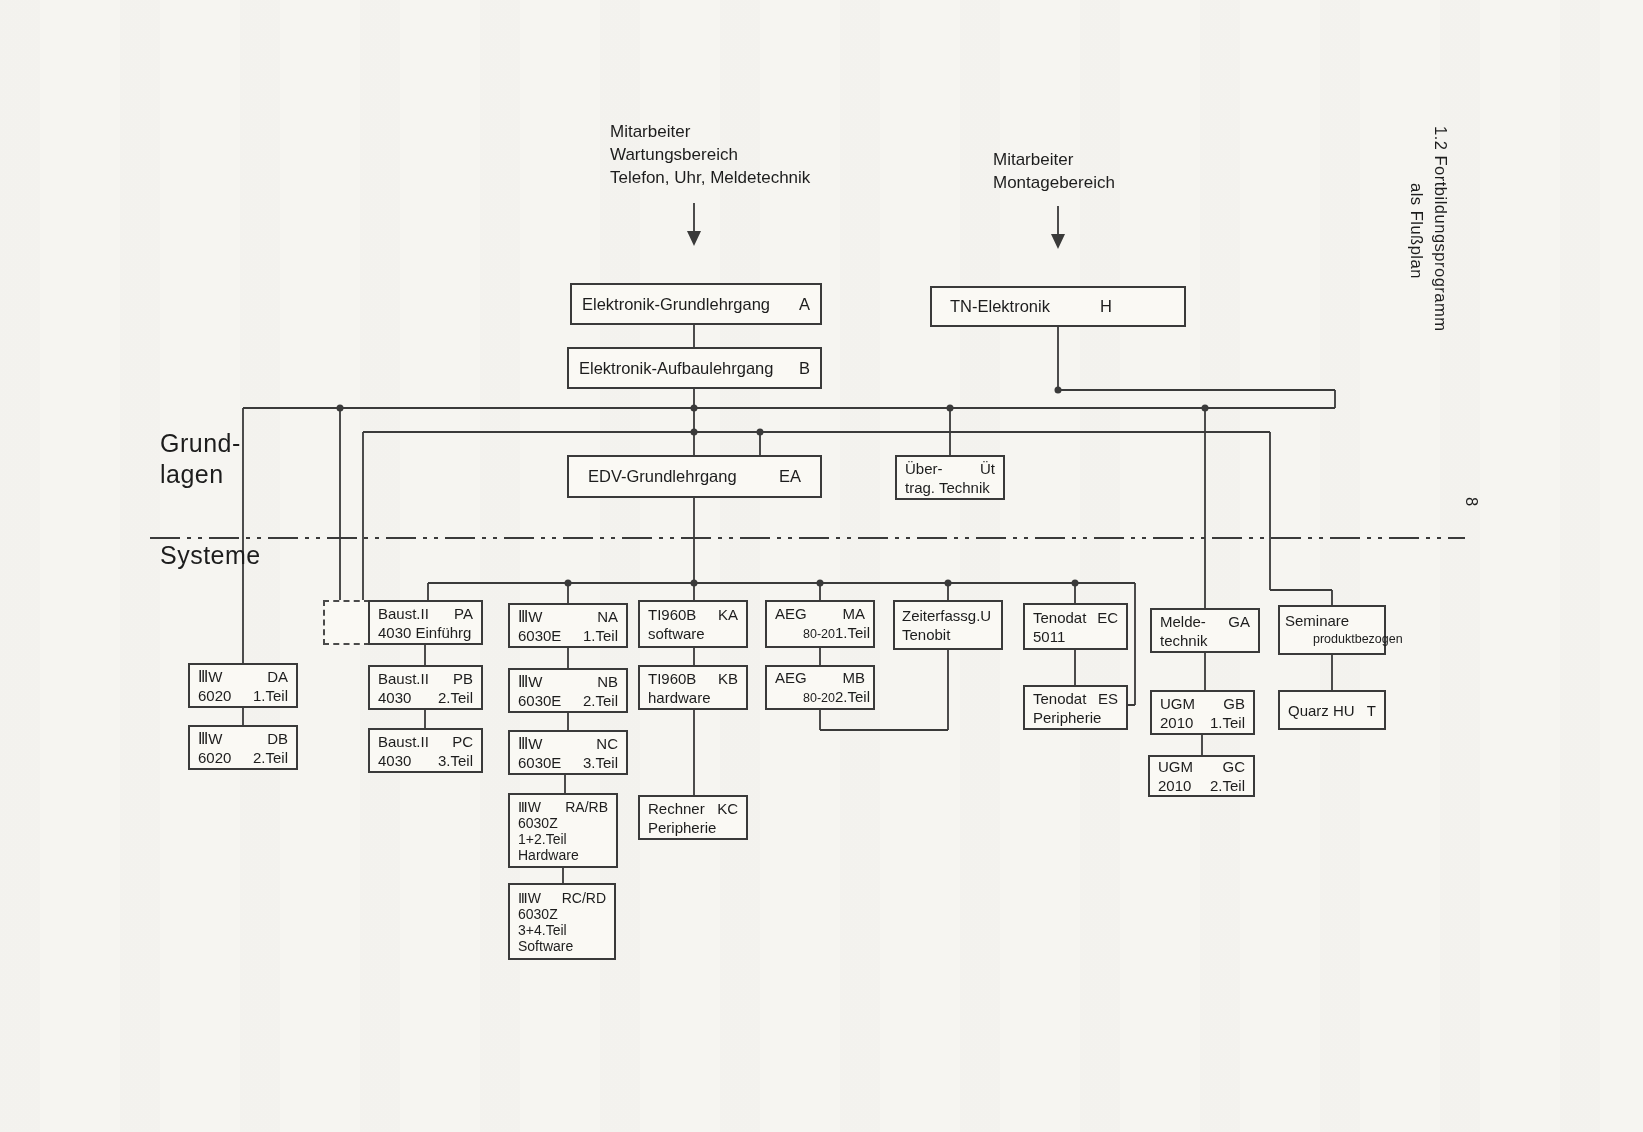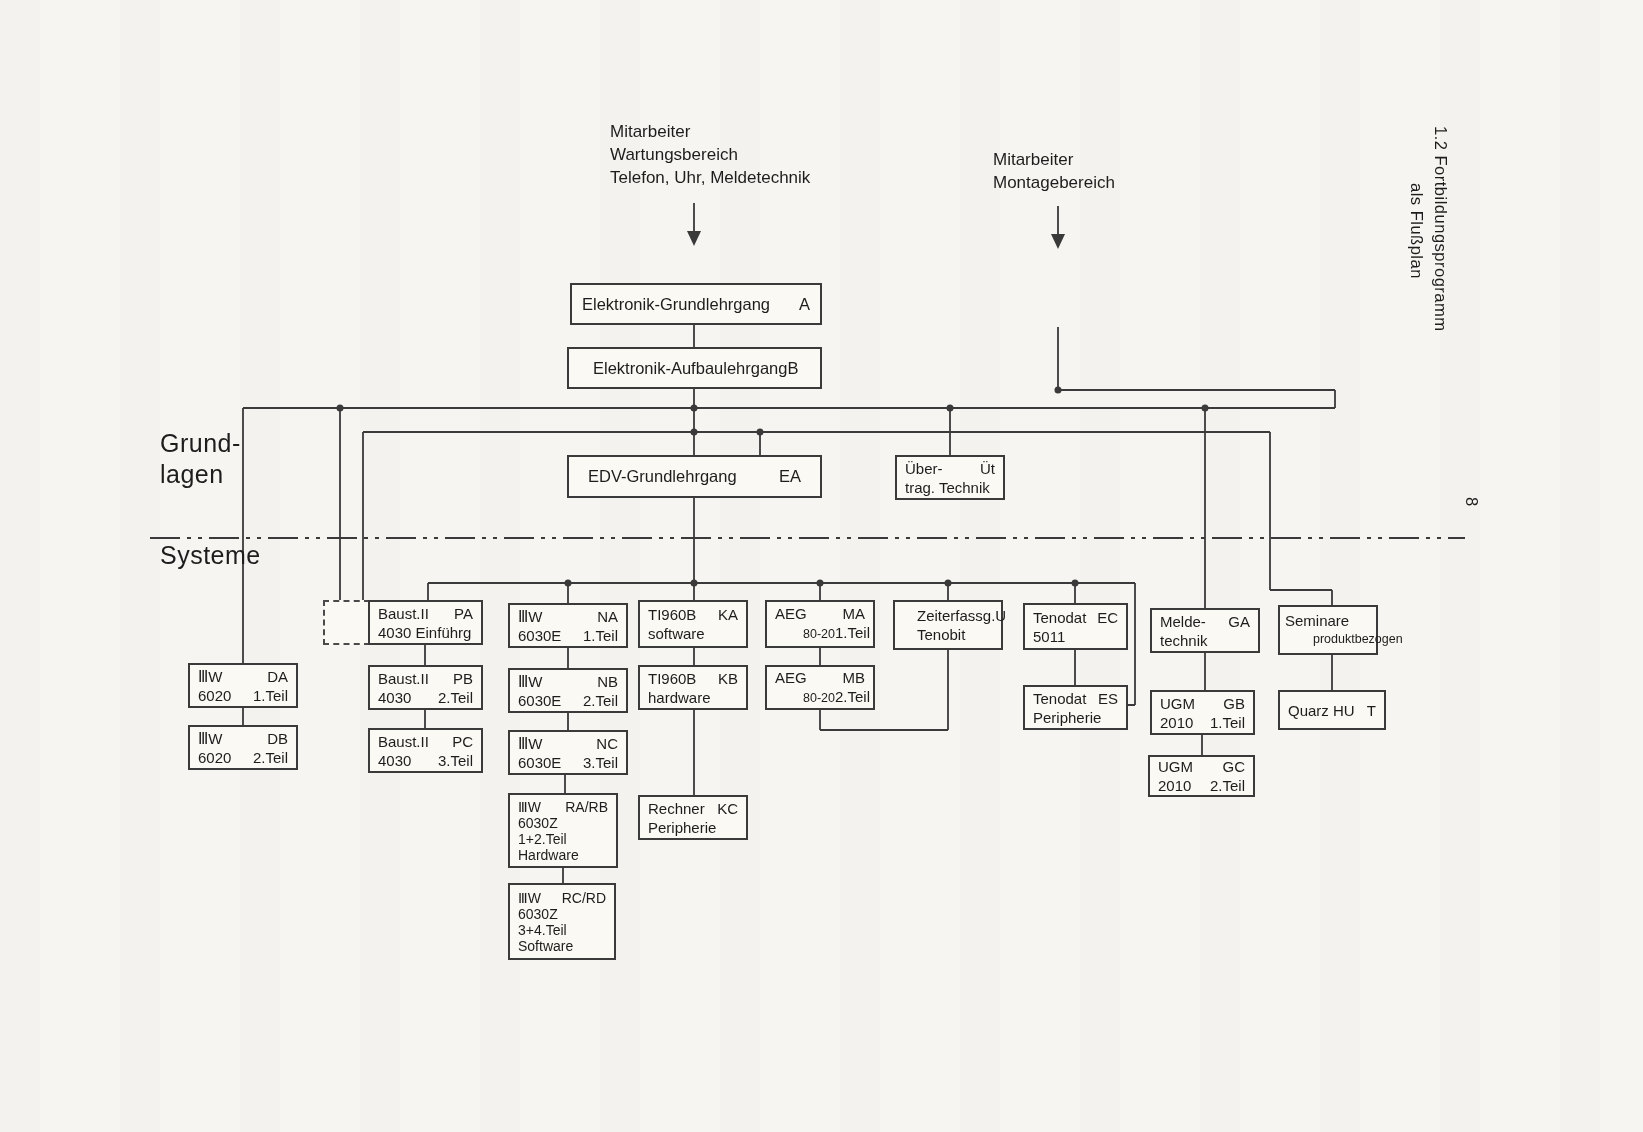--- a/index.html
+++ b/index.html
@@ -95,26 +95,32 @@
   <div class="vert" style="left:1431px;top:126px">1.2  Fortbildungsprogramm</div>
   <div class="vert" style="left:1407px;top:183px">als Flußplan</div>
   <div class="vert" style="left:1462px;top:497px">8</div>
 
   <div class="node big" style="left:570px;top:283px;width:252px;height:42px;padding:0 10px">
     <div class="ln">
         <span>Elektronik-Grundlehrgang</span>
         <span>A</span>
       </div>
   </div>
-  <div class="node big" style="left:567px;top:347px;width:255px;height:42px;padding:0 24px">
+  <div class="node big" style="left:567px;top:347px;width:255px;height:42px;padding:0 10px">
     <div class="ln">
         <span>Elektronik-Aufbaulehrgang</span>
         <span>B</span>
       </div>
   </div>
+  <div class="node big" style="left:930px;top:286px;width:256px;height:41px;padding:0 72px 0 18px">
+    <div class="ln">
+        <span>TN-Elektronik</span>
+        <span>H</span>
+      </div>
+  </div>
   <div class="node big" style="left:567px;top:455px;width:255px;height:43px;padding:0 19px">
     <div class="ln">
         <span>EDV-Grundlehrgang</span>
         <span>EA</span>
       </div>
   </div>
   <div class="node" style="left:895px;top:455px;width:110px;height:45px">
     <div class="ln">
         <span>Über-</span>
         <span>Üt</span>
@@ -249,21 +255,21 @@
     <div class="ln">
         <span>AEG</span>
         <span>MB</span>
       </div>
     <div class="ln">
         <span class="sm">80-20</span>
         <span>2.Teil</span>
       </div>
   </div>
 
-  <div class="node" style="left:893px;top:600px;width:110px;height:50px;padding:2px 22px">
+  <div class="node" style="left:893px;top:600px;width:110px;height:50px;padding:2px 7px">
     <div class="ln">
         <span>Zeiterfassg.U</span>
       </div>
     <div class="ln">
         <span>Tenobit</span>
       </div>
   </div>
 
   <div class="node" style="left:1023px;top:603px;width:105px;height:47px">
     <div class="ln">
@@ -307,21 +313,21 @@
     <div class="ln">
         <span>UGM</span>
         <span>GC</span>
       </div>
     <div class="ln">
         <span>2010</span>
         <span>2.Teil</span>
       </div>
   </div>
 
-  <div class="node" style="left:1278px;top:605px;width:100px;height:50px;padding:8px 5px">
+  <div class="node" style="left:1278px;top:605px;width:108px;height:50px;padding:8px 5px">
     <div class="ln">
         <span>Seminare</span>
       </div>
     <div class="ln">
         <span class="sm">produktbezogen</span>
       </div>
   </div>
   <div class="node" style="left:1278px;top:690px;width:108px;height:40px">
     <div class="ln">
         <span>Quarz HU</span>

